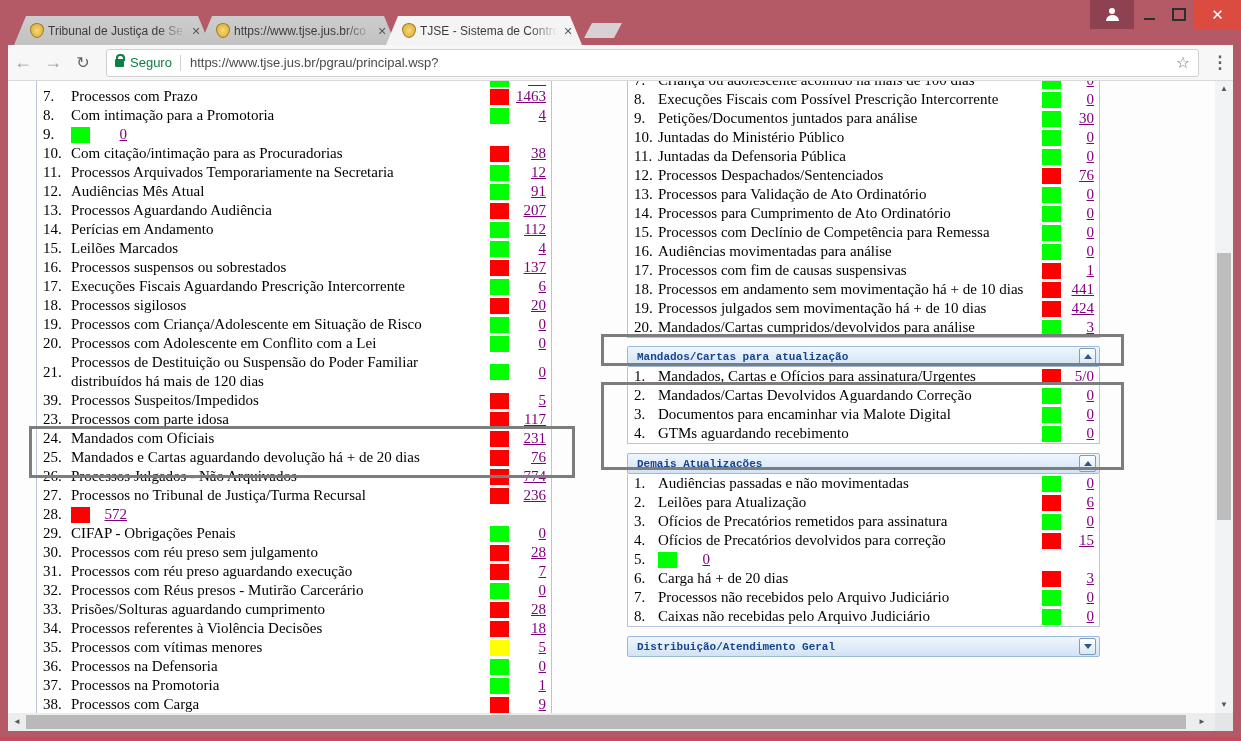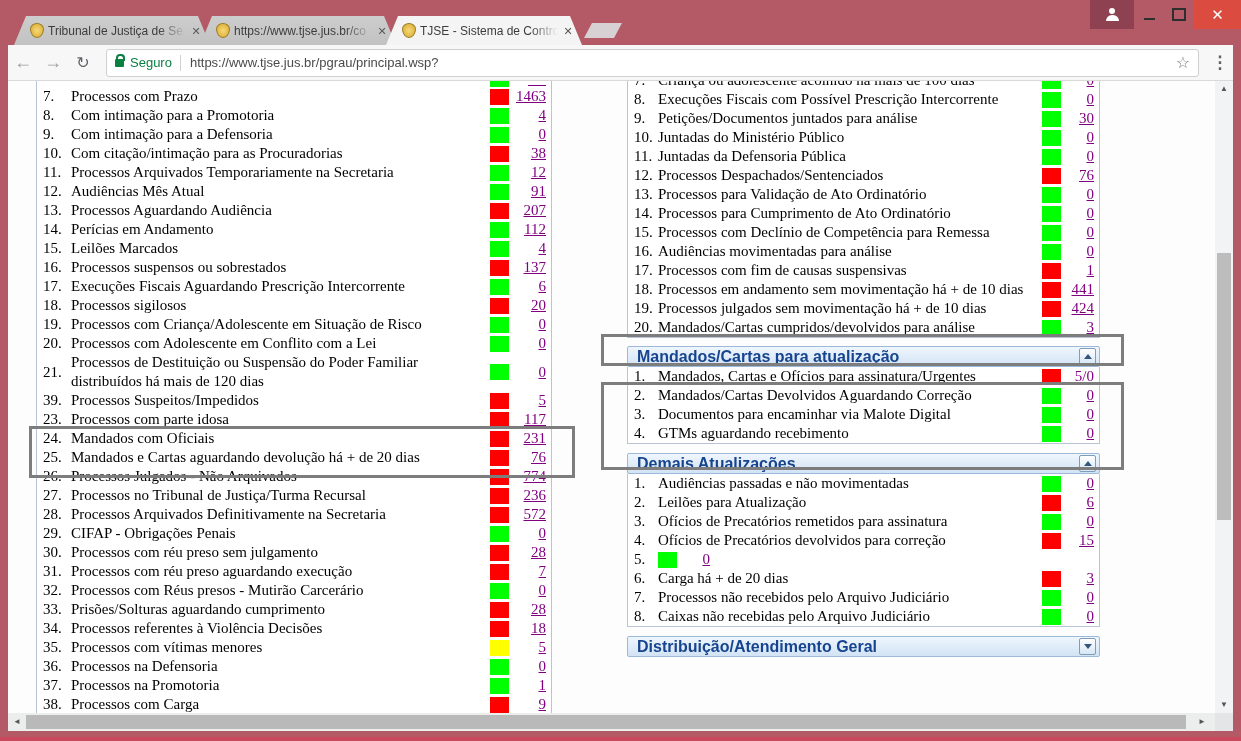--- a/index.html
+++ b/index.html
@@ -58,21 +58,21 @@
   #right-panel .val{width:38px;}
   .maintable{background:#fff;border:1px solid #b9c5d6;border-top:none;box-sizing:border-box;}
   .clip-left{height:6px;overflow:hidden;}
   .clip-left .row{margin-top:-13px;}
   .clip-left .val::after{content:"";display:inline-block;width:18px;height:17px;border-bottom:1px solid #800080;}
   .clip-right{height:9px;overflow:hidden;}
   .clip-right .row{margin-top:-10px;}
   .gap8{height:8px;} .gap9{height:9px;}
   .sec-header{height:21px;border:1px solid #9db9da;box-sizing:border-box;border-radius:2px;
               background:linear-gradient(#eff6fd,#d2e3f5);display:flex;align-items:center;padding:0 3px 0 9px;}
-  .sec-title{flex:1;font-size:16px;font-weight:bold;color:#17448e;}
+  .sec-title{flex:1;font-size:11px;font-weight:bold;color:#17448e;font-family:Liberation Mono, monospace;}
   .sec-btn{width:15px;height:15px;border:1px solid #7f9db9;border-radius:2px;
            background:linear-gradient(#ffffff,#d7e6f5);display:flex;align-items:center;justify-content:center;}
   .tri{width:0;height:0;border-left:4px solid transparent;border-right:4px solid transparent;}
   .tri.up{border-bottom:5px solid #33567e;}
   .tri.down{border-top:5px solid #33567e;}
   .sec-table{background:#fff;border:1px solid #b9c5d6;border-top:none;box-sizing:border-box;}
   .sel-box{position:absolute;border:3px solid #7d7d7d;pointer-events:none;z-index:5;}
   #selbox-left{left:21px;top:345px;width:540px;height:46px;}
   #selbox-r20{left:593px;top:253px;width:517px;height:26px;}
   #selbox-sec{left:593px;top:301px;width:517px;height:82px;}
@@ -161,21 +161,20 @@
             <a class="val" href="#">1463</a>
           </div>
           <div class="row">
             <span class="num">8.</span>
             <span class="lbl">Com intimação para a Promotoria</span>
             <span class="sq" style="background: rgb(0, 255, 0);"></span>
             <a class="val" href="#">4</a>
           </div>
           <div class="row">
             <span class="num">9.</span>
-            <span class="lbl">Com intimação para a Defensoria</span>
             <span class="sq" style="background: rgb(0, 255, 0);"></span>
             <a class="val" href="#">0</a>
           </div>
           <div class="row">
             <span class="num">10.</span>
             <span class="lbl">Com citação/intimação para as Procuradorias</span>
             <span class="sq" style="background: rgb(255, 0, 0);"></span>
             <a class="val" href="#">38</a>
           </div>
           <div class="row">
@@ -275,21 +274,20 @@
             <a class="val" href="#">774</a>
           </div>
           <div class="row">
             <span class="num">27.</span>
             <span class="lbl">Processos no Tribunal de Justiça/Turma Recursal</span>
             <span class="sq" style="background: rgb(255, 0, 0);"></span>
             <a class="val" href="#">236</a>
           </div>
           <div class="row">
             <span class="num">28.</span>
-            <span class="lbl">Processos Arquivados Definitivamente na Secretaria</span>
             <span class="sq" style="background: rgb(255, 0, 0);"></span>
             <a class="val" href="#">572</a>
           </div>
           <div class="row">
             <span class="num">29.</span>
             <span class="lbl">CIFAP - Obrigações Penais</span>
             <span class="sq" style="background: rgb(0, 255, 0);"></span>
             <a class="val" href="#">0</a>
           </div>
           <div class="row">

